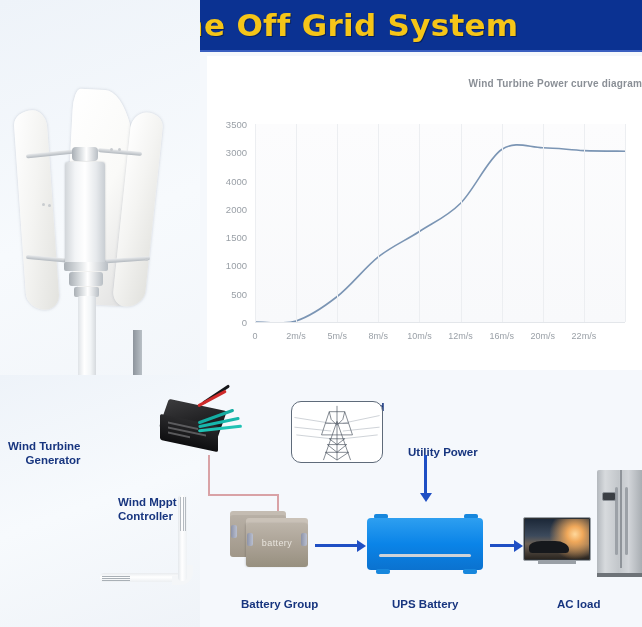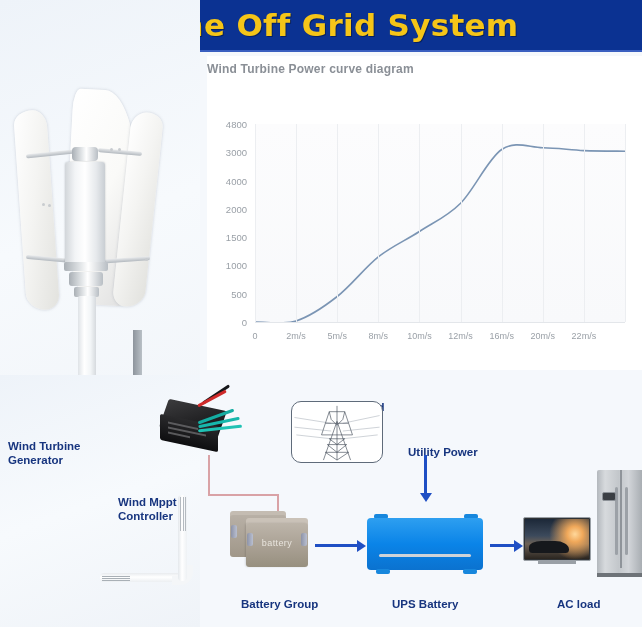--- a/index.html
+++ b/index.html
@@ -103,23 +103,23 @@
     position: absolute; left: 0; top: 375px; width: 200px; height: 252px;
     background: linear-gradient(160deg,#eef3f9 0%,#f7fafd 50%,#eff3f8 100%);
   }
 
   
   #chart-panel {
     position: absolute; left: 207px; top: 56px; width: 435px; height: 314px;
     background: #ffffff;
   }
   #chart-title {
-    position: absolute; left: 0; top: 6px; width: 100%;
-    text-align: left;
-    font-size: 12px; color: #8a8f96; font-weight: bold;
+    position: absolute; left: 0; top: 22px; width: 100%;
+    text-align: right;
+    font-size: 10px; color: #8a8f96; font-weight: bold;
     letter-spacing: 0.2px;
   }
   #plot {
     position: absolute; left: 48px; top: 68px; width: 370px; height: 198px;
     background: linear-gradient(180deg,#fcfcfd 0%,#f8f9fb 100%);
   }
   .vgrid {
     position: absolute; top: 0; width: 1px; height: 100%;
     background: #eceef1;
   }
@@ -392,21 +392,21 @@
     <svg id="curve-svg" viewBox="0 0 370 198" preserveAspectRatio="none">
       <path id="curve-path" fill="none" stroke="#7b95b4" stroke-width="1.6" stroke-linecap="round" stroke-linejoin="round" d="M0.0,198.0 C6.9,197.8 27.4,201.1 41.1,196.9 C54.8,192.6 68.5,183.2 82.2,172.5 C95.9,161.9 109.6,143.8 123.3,132.9 C137.0,122.1 150.7,116.4 164.4,107.5 C178.1,98.5 191.9,92.9 205.6,79.2 C219.3,65.5 233.0,34.7 246.7,25.5 C260.4,16.2 274.1,23.6 287.8,23.8 C301.5,23.9 315.2,26.0 328.9,26.6 C342.6,27.2 363.1,27.1 370.0,27.2"></path>
     </svg>
   <div class="ytick" style="top: 198px;">0</div>
       <div class="ytick" style="top: 169.714px;">500</div>
       <div class="ytick" style="top: 141.429px;">1000</div>
       <div class="ytick" style="top: 113.143px;">1500</div>
       <div class="ytick" style="top: 84.8571px;">2000</div>
       <div class="ytick" style="top: 56.5714px;">4000</div>
       <div class="ytick" style="top: 28.2857px;">3000</div>
-      <div class="ytick" style="top: 0px;">4800</div>
+      <div class="ytick" style="top: 0px;">3500</div>
       <div class="vgrid" style="left: 0px;"></div>
       <div class="xtick" style="left: 0px;">0</div>
       <div class="vgrid" style="left: 41.1111px;"></div>
       <div class="xtick" style="left: 41.1111px;">2m/s</div>
       <div class="vgrid" style="left: 82.2222px;"></div>
       <div class="xtick" style="left: 82.2222px;">5m/s</div>
       <div class="vgrid" style="left: 123.333px;"></div>
       <div class="xtick" style="left: 123.333px;">8m/s</div>
       <div class="vgrid" style="left: 164.444px;"></div>
       <div class="xtick" style="left: 164.444px;">10m/s</div>
@@ -419,21 +419,21 @@
       <div class="vgrid" style="left: 328.889px;"></div>
       <div class="xtick" style="left: 328.889px;">22m/s</div>
       <div class="vgrid" style="left: 370px;"></div>
       <div class="xtick" style="left: 370px; margin-left: 44px;">25m/s</div>
     </div>
 
 </div>
 
 <div id="diagram">
 
-  <div class="lbl" style="left:8px; top:64px;">Wind Turbine
+  <div class="lbl" style="left:8px; top:64px;text-align:right;">Wind Turbine
 Generator</div>
   <div class="lbl" style="left:118px; top:120px;">Wind Mppt
 Controller</div>
   <div class="lbl" style="left:361px; top:25px;">Grid</div>
   <div class="lbl" style="left:408px; top:58px;margin-top:12px;">Utility Power</div>
   <div class="lbl" style="left:241px; top:222px;">Battery Group</div>
   <div class="lbl" style="left:392px; top:222px;">UPS  Battery</div>
   <div class="lbl" style="left:557px; top:222px;">AC load</div>
 
   <div id="cable-h">

